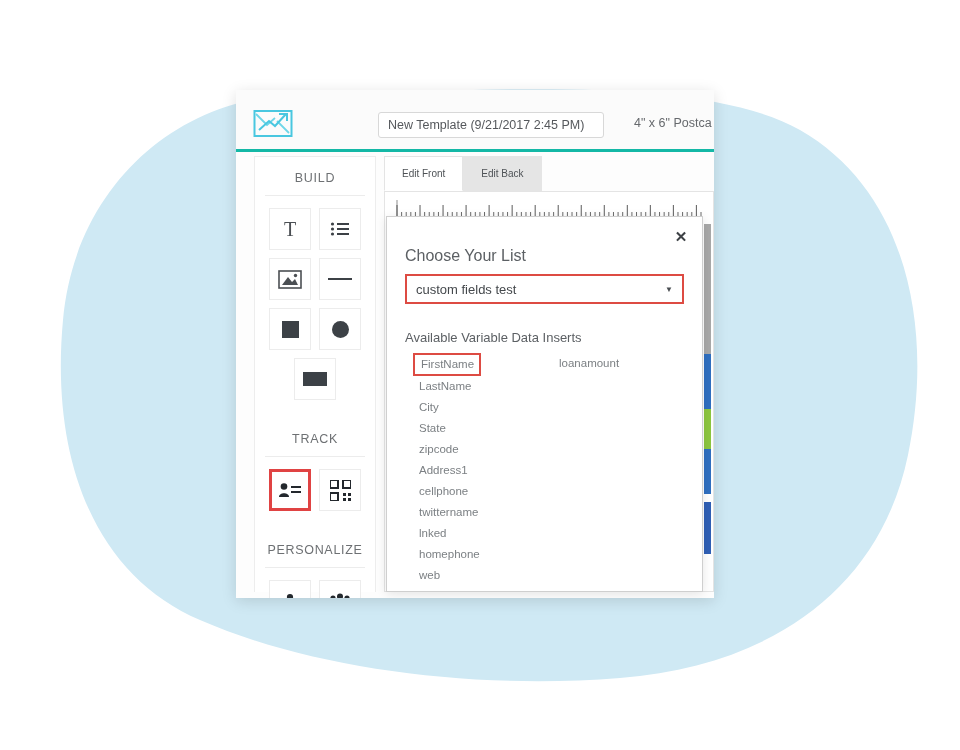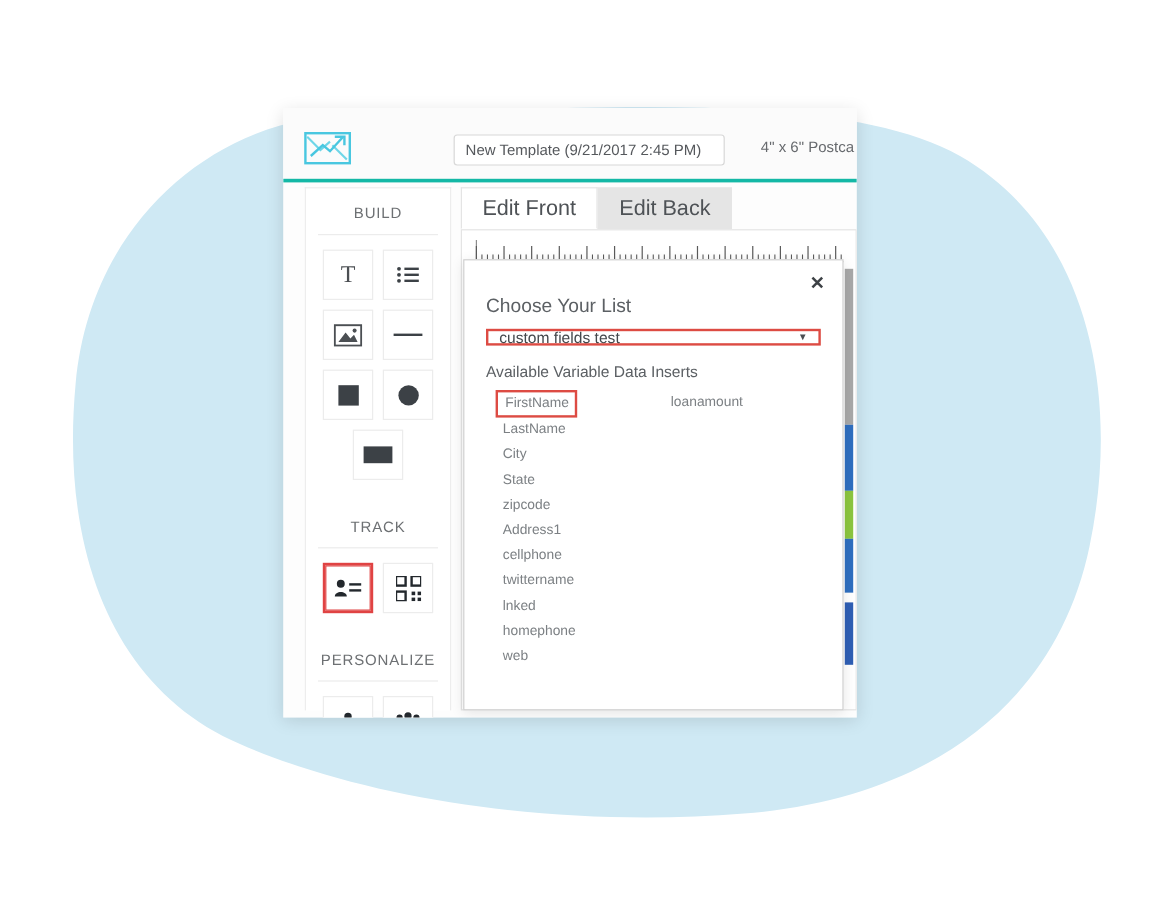--- a/index.html
+++ b/index.html
@@ -142,21 +142,21 @@
     position: absolute;
     left: 0; top: 0;
     height: 35px;
     display: flex;
   }
   .tab {
     height: 35px;
     padding: 0 17px;
     display: flex;
     align-items: center;
-    font-size: 18px;
+    font-size: 10px;
     color: #4e5256;
     cursor: pointer;
     border: 1px solid transparent;
   }
   .tab.active {
     background: #ffffff;
     border: 1px solid #e4e4e4;
     border-bottom-color: #ffffff;
   }
   .tab.inactive {
@@ -214,41 +214,41 @@
     line-height: 1;
   }
   #modal-body { padding: 30px 18px 0 18px; }
   .modal-label {
     font-size: 16px;
     color: #5c6064;
     margin-bottom: 9px;
   }
   #list-select {
     position: relative;
-    height: 14px;
+    height: 30px;
     background: #ffffff;
     border: 2px solid #dd4b43;
     display: flex;
     align-items: center;
     padding: 0 9px;
     font-size: 13px;
     color: #44484c;
     cursor: pointer;
   }
   #list-select-caret {
     position: absolute;
     right: 9px; top: 50%;
     transform: translateY(-50%);
     font-size: 8px;
     color: #4a4e52;
   }
   #inserts-heading {
     font-size: 13px;
     color: #5c6064;
-    margin-top: 14px;
+    margin-top: 26px;
     margin-bottom: 8px;
   }
   #fields {
     position: relative;
     font-size: 11.5px;
     color: #7c8084;
   }
   #fields-col-1 {
     position: absolute;
     left: 0; top: 0;

